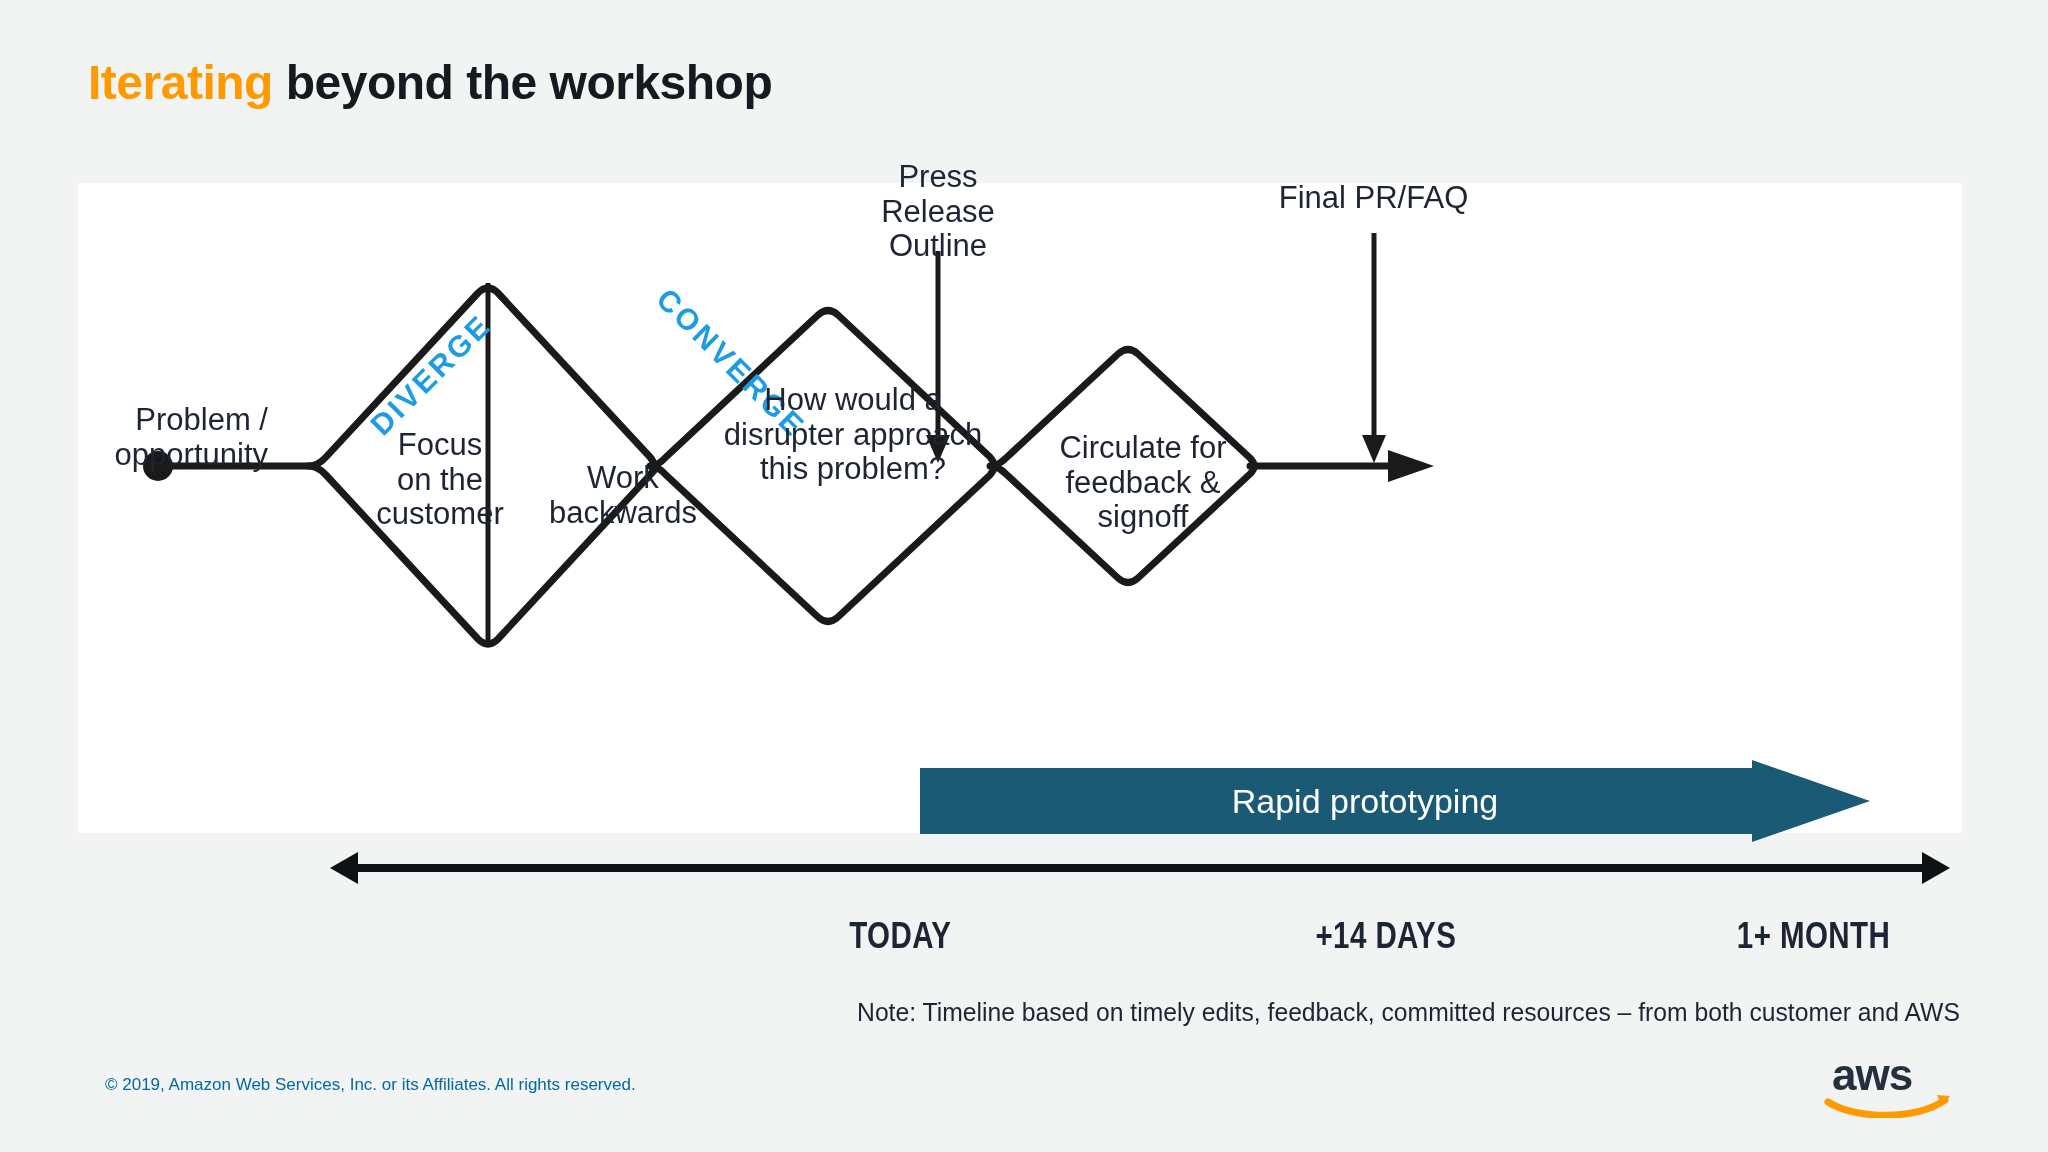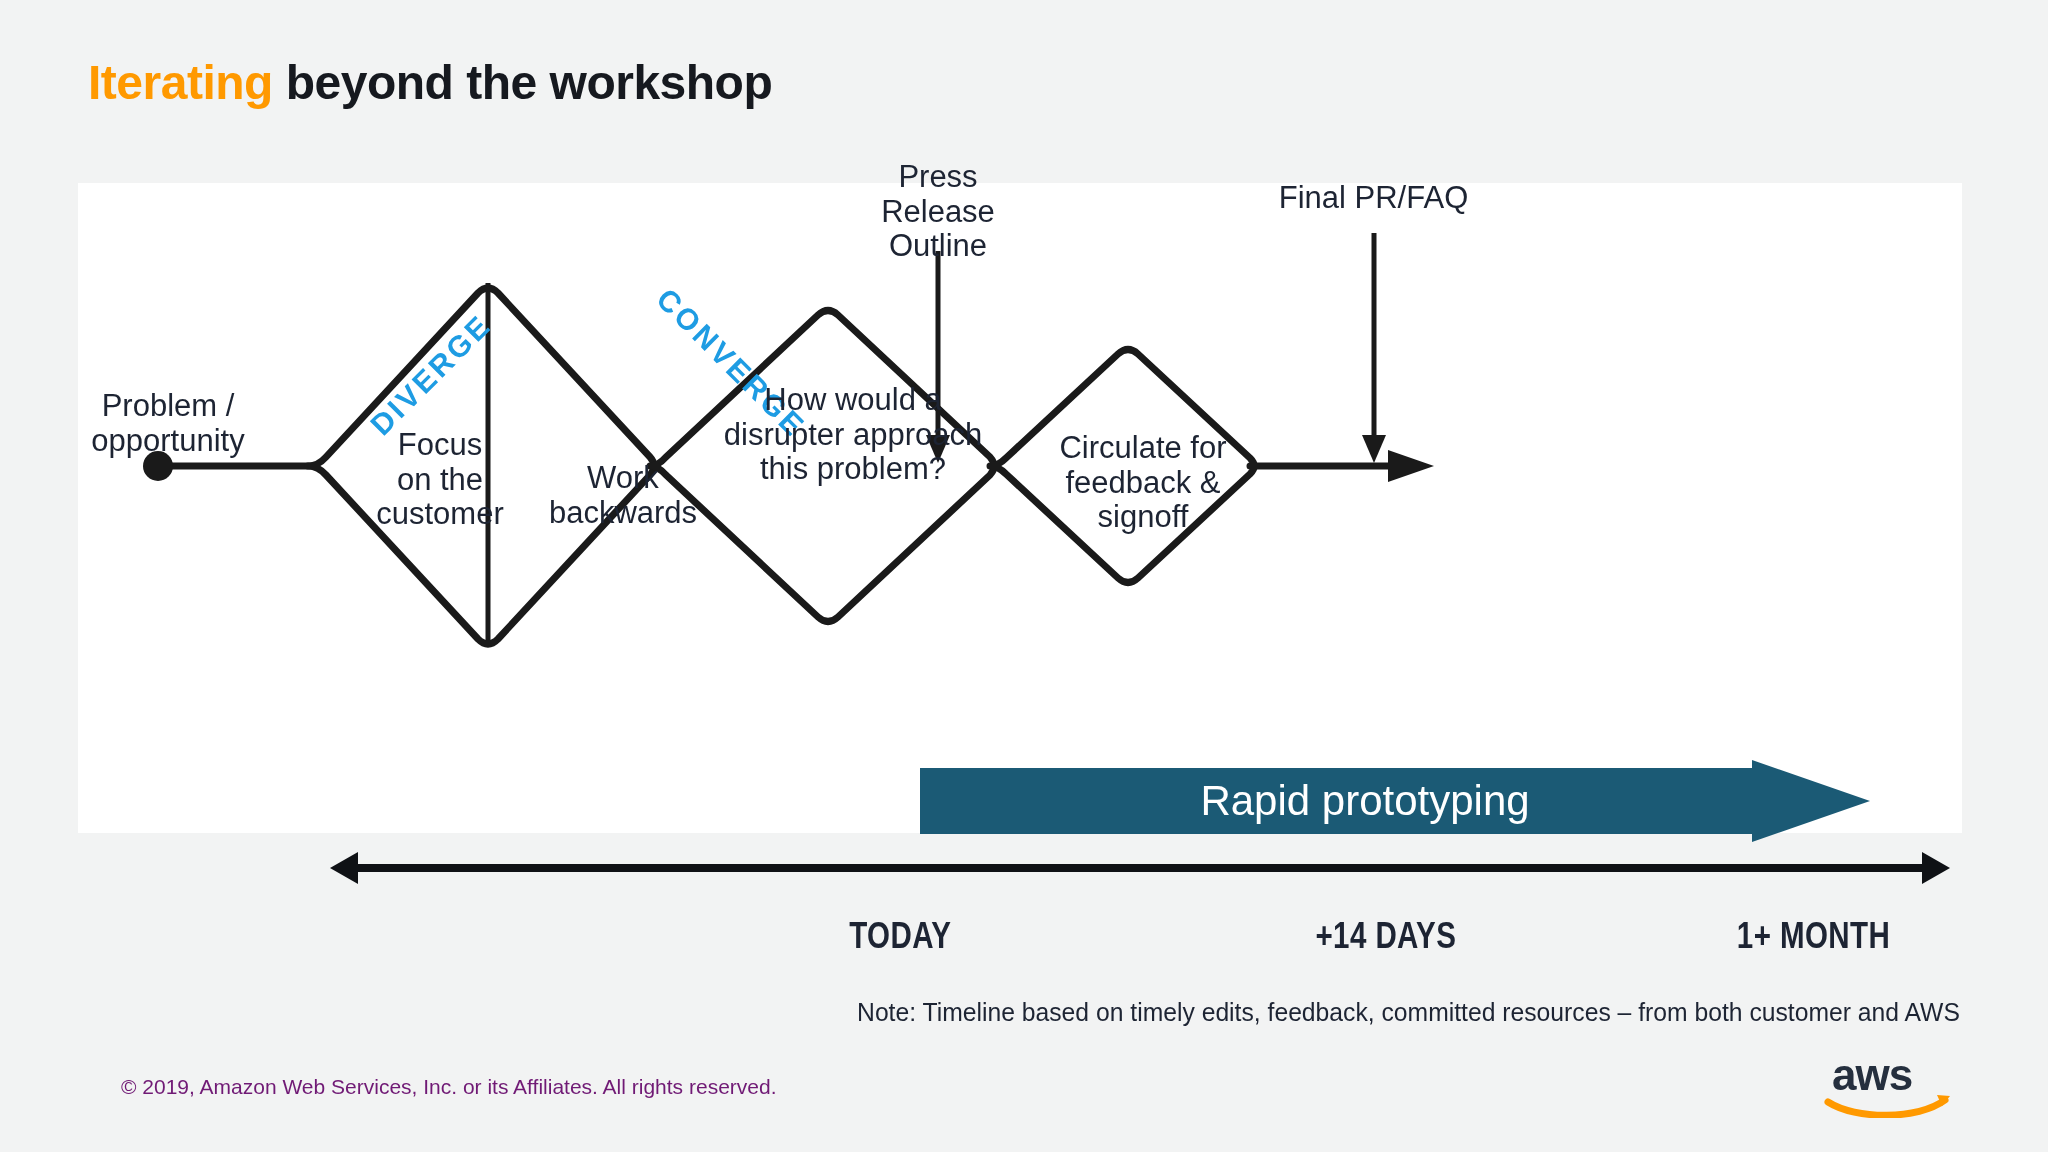--- a/index.html
+++ b/index.html
@@ -70,21 +70,21 @@
   #rapid-label {
     position: absolute;
     left: 0;
     top: 0;
     width: 890px;
     height: 82px;
     display: flex;
     align-items: center;
     justify-content: center;
     color: #ffffff;
-    font-size: 42px;
+    font-size: 34px;
     white-space: nowrap;
   }
 
   
   #timeline-svg {
     position: absolute;
     left: 330px;
     top: 848px;
   }
   .tmark {
@@ -106,24 +106,23 @@
     color: #1d2433;
     white-space: nowrap;
     transform-origin: right center;
     transform: scaleX(0.95);
   }
 
   #copyright {
     position: absolute;
     left: 105px;
     top: 1075px;
-    font-size: 21px;
-    color: #701a75;
-    white-space: nowrap;
-    margin-left: 16px;
+    font-size: 17px;
+    color: #0369a1;
+    white-space: nowrap;
   }
 
   #aws-logo {
     position: absolute;
     left: 1822px;
     top: 1048px;
     width: 130px;
     height: 70px;
   }
 </style>
@@ -165,21 +164,21 @@
       <polygon points="1284,252 1296,280 1308,252" fill="#1a1a1a"></polygon>
     </svg>
 
 
     <div class="dlabel" style="left:775px; top:-23px; width:170px;">Press
 Release
 Outline</div>
 
     <div class="dlabel" style="left:1158px; top:-2px; width:275px;">Final PR/FAQ</div>
 
-    <div class="dlabel" style="left:-10px; top:206px; width:200px;">Problem /
+    <div class="dlabel" style="left:-10px; top:220px; width:200px;text-align:right;">Problem /
 opportunity</div>
 
     <div class="phase" style="left:275px; top:175px; transform: rotate(-45deg);">DIVERGE</div>
     <div class="phase" style="left:555px; top:163px; transform: rotate(45deg);">CONVERGE</div>
 
     <div class="dlabel" style="left:262px; top:245px; width:200px;">Focus
 on the
 customer</div>
 
     <div class="dlabel" style="left:445px; top:278px; width:200px;">Work

